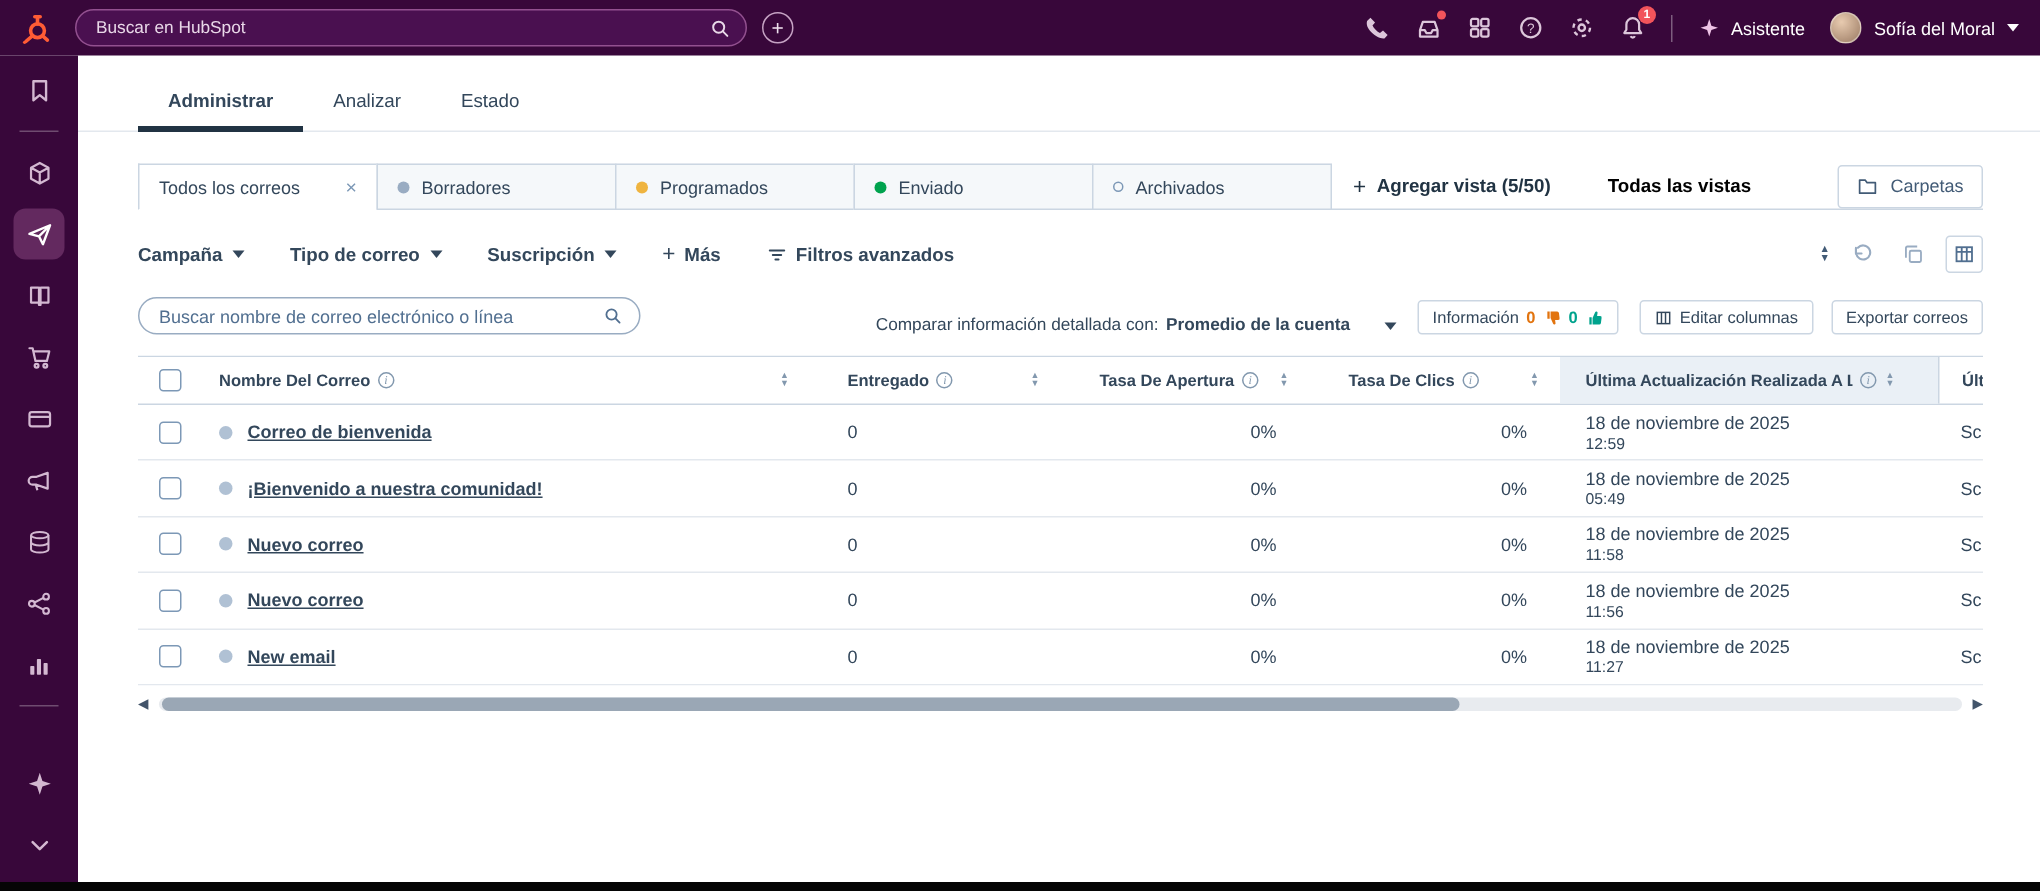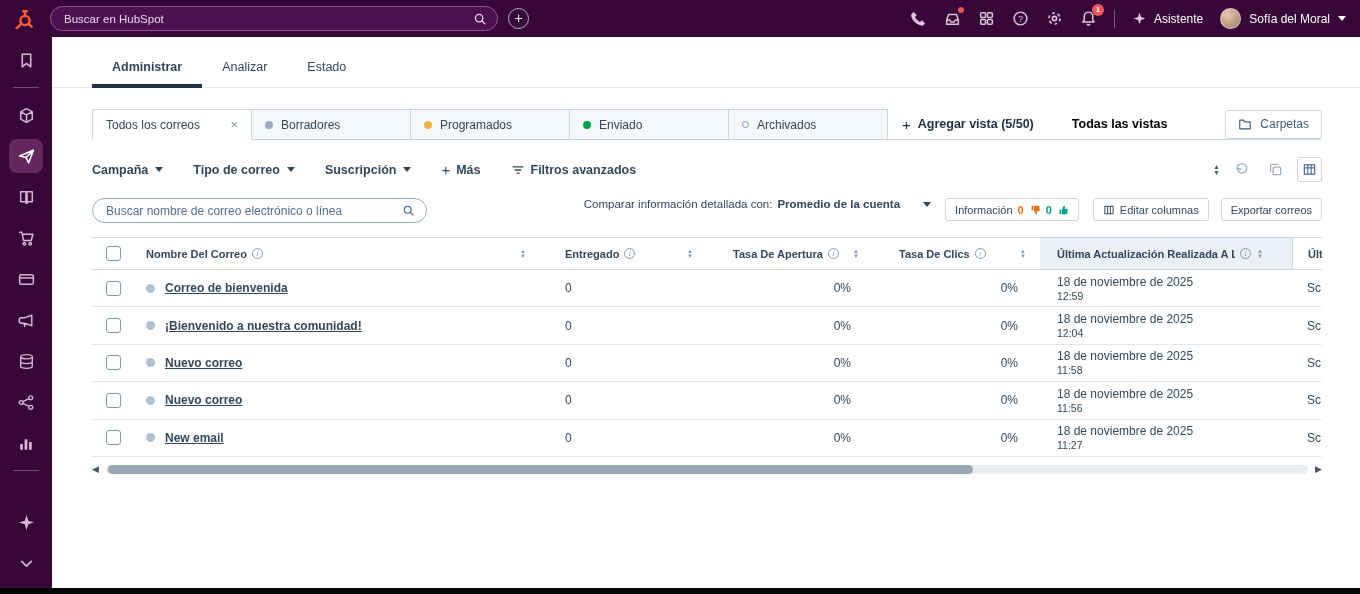--- a/index.html
+++ b/index.html
@@ -85,21 +85,21 @@
   .f-drop { display:flex; align-items:center; gap:7px; font-size:12.5px; font-weight:bold; color:#33475b; cursor:pointer; }
   .f-plain { display:flex; align-items:center; gap:6px; font-size:12.5px; font-weight:bold; color:#33475b; cursor:pointer; }
   .f-plain .plus { font-size:15px; font-weight:normal; }
   .f-plain svg { width:14px; height:14px; }
   .filters-right { margin-left:auto; display:flex; align-items:center; gap:9px; }
   .sort-stack { display:flex; flex-direction:column; align-items:center; line-height:6px; font-size:7px; color:#425b76; cursor:pointer; }
   .mini-ic { width:25px; height:25px; display:flex; align-items:center; justify-content:center; color:#99acc2; cursor:pointer; border-radius:3px; }
   .mini-ic svg { width:15px; height:15px; }
   .mini-ic.boxed { border:1px solid #cbd6e2; color:#516f90; }
 
-  .toolbar-row { display:flex; align-items:flex-start; margin:16px 38px 0 40px; }
+  .toolbar-row { display:flex; align-items:flex-end; margin:16px 38px 0 40px; }
   .search2 { width:335px; height:25px; border:1px solid #99acc2; border-radius:13px; display:flex; align-items:center;
              padding:0 11px 0 13px; background:#fff; }
   .search2 input { flex:1; border:none; outline:none; font-size:12px; color:#516f90; font-family:"Liberation Sans", sans-serif; }
   .search2 input::placeholder { color:#516f90; }
   .search2 svg { width:13px; height:13px; color:#516f90; }
   .compare { margin-left:auto; font-size:11.5px; color:#33475b; display:flex; align-items:center; gap:5px; }
   .compare b { display:inline-flex; align-items:center; gap:23px; cursor:pointer; }
   .btn-sm { height:23px; border:1px solid #cbd6e2; border-radius:3px; background:#fff; color:#33475b; font-size:11px;
             display:inline-flex; align-items:center; gap:5px; padding:0 9px; cursor:pointer; font-family:"Liberation Sans", sans-serif; }
   .btn-sm svg { width:12px; height:12px; }
@@ -498,21 +498,21 @@
             </div>
           <div class="td c-name">
               <span class="row-dot"></span>
               <a class="row-link">¡Bienvenido a nuestra comunidad!</a>
             </div>
           <div class="td c-deliv">0</div>
           <div class="td c-open num-right">0%</div>
           <div class="td c-click num-right">0%</div>
           <div class="td c-upd upd-cell">
             <span class="upd-date">18 de noviembre de 2025</span>
-            <span class="upd-time">12:04</span>
+            <span class="upd-time">05:49</span>
           </div>
           <div class="td c-ext">Sc</div>
         </div>
 
         <div class="tr">
           <div class="td c-check">
               <span class="cb"></span>
             </div>
           <div class="td c-name">
               <span class="row-dot"></span>

